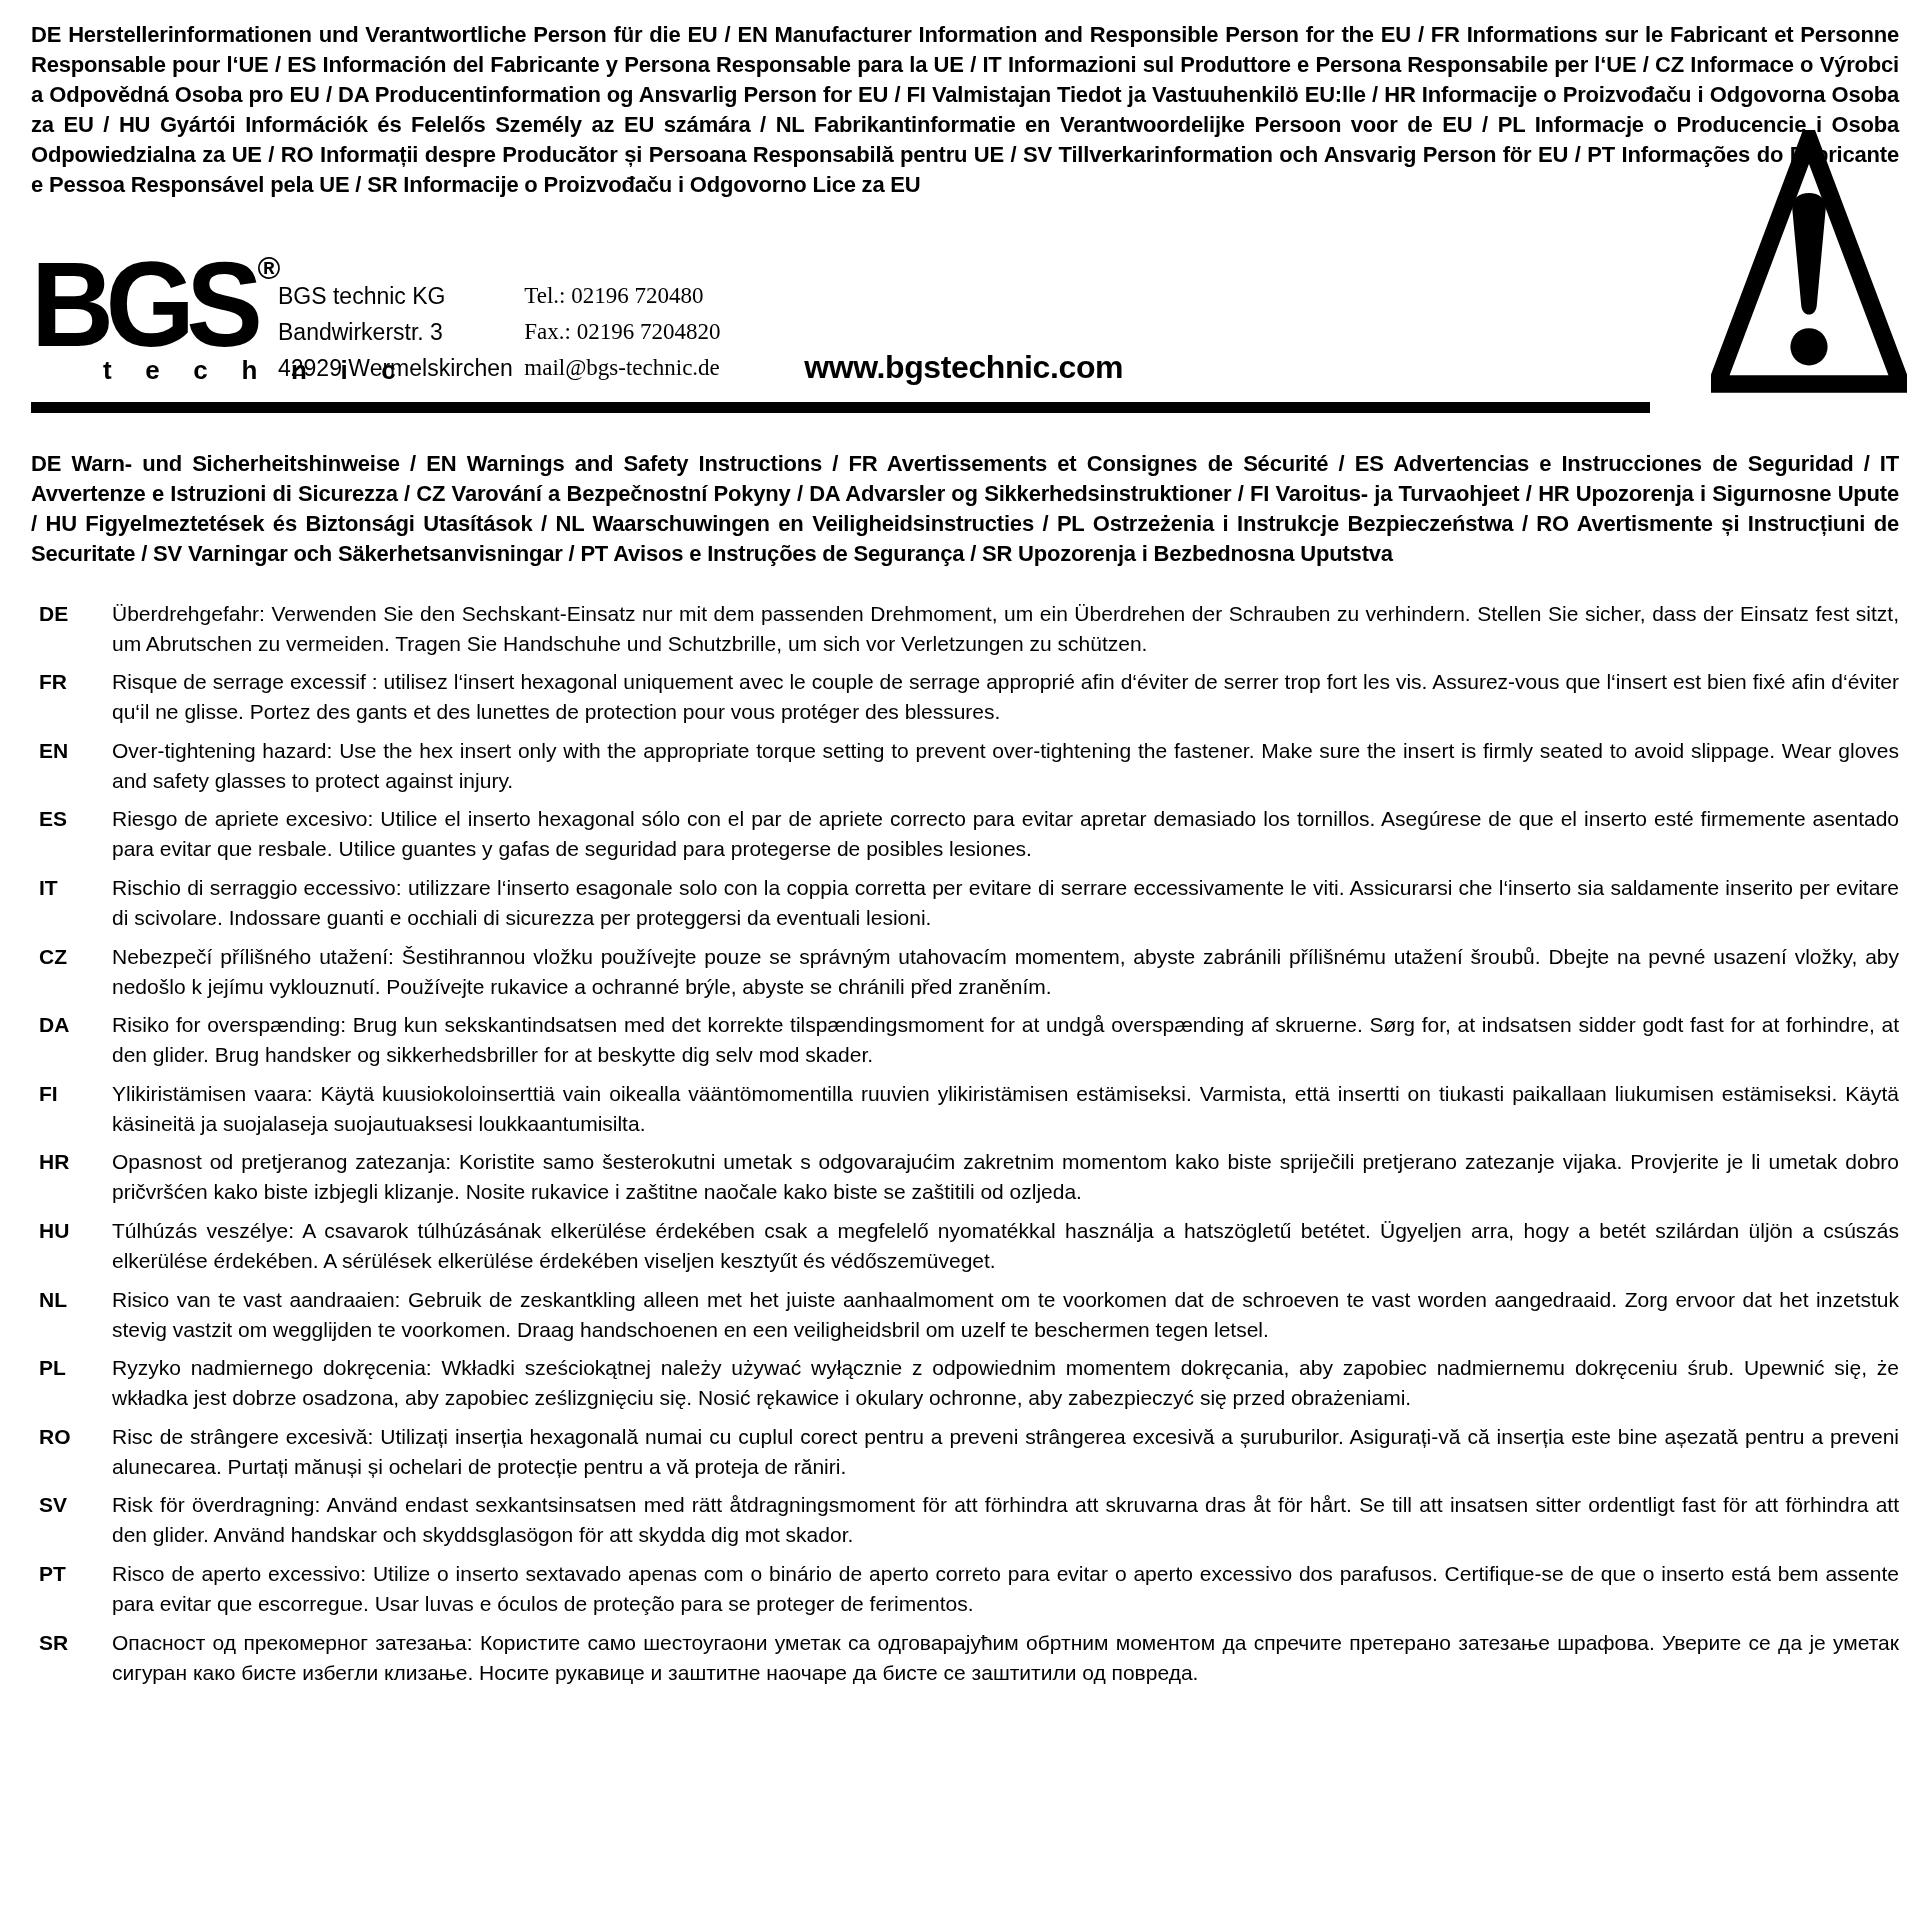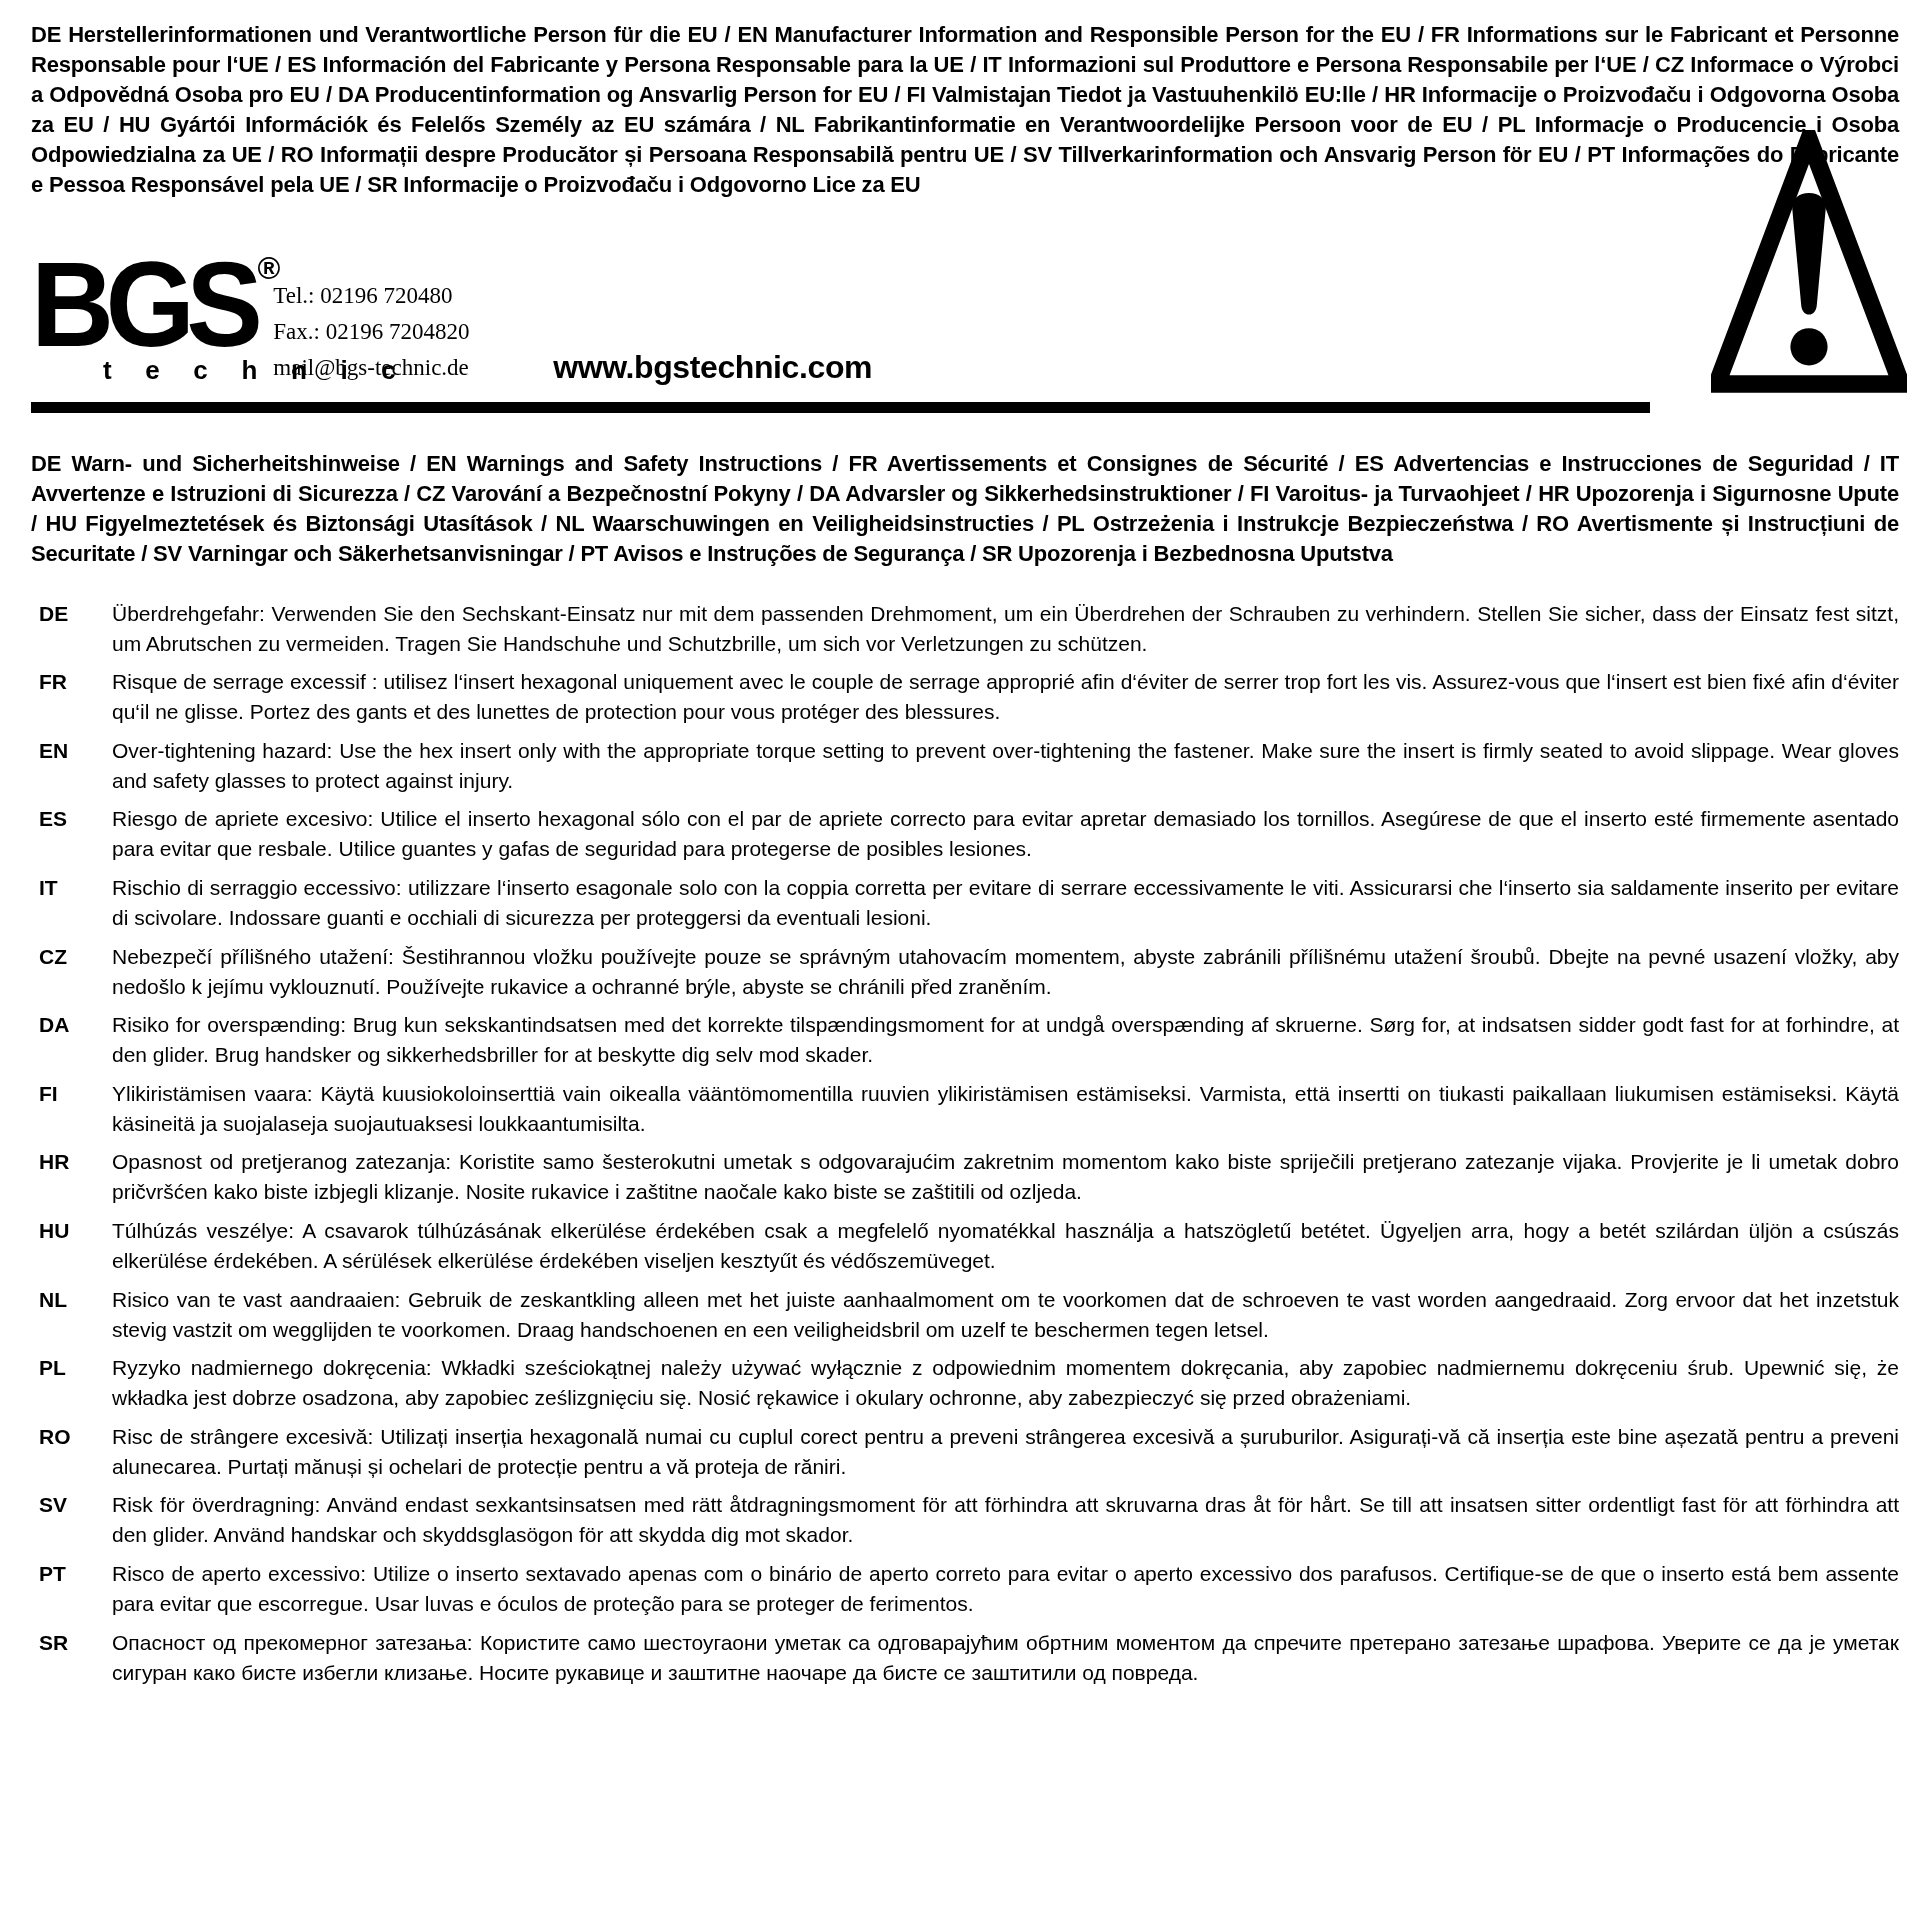--- a/index.html
+++ b/index.html
@@ -122,20 +122,25 @@
 
   <div class="company">
     <div class="logo">
       <div class="logo-main">
         <span class="logo-bgs">BGS</span>
         <span class="logo-reg">®</span>
       </div>
       <div class="logo-technic">t e c h n i c</div>
     </div>
 
+    <div class="addr">
+      <div>BGS technic KG</div>
+      <div>Bandwirkerstr. 3</div>
+      <div>42929 Wermelskirchen</div>
+    </div>
 
     <div class="contact">
       <div>Tel.: 02196 720480</div>
       <div>Fax.: 02196 7204820</div>
       <div>mail@bgs-technic.de</div>
     </div>
 
     <div class="website">www.bgstechnic.com</div>
 
     <svg class="warning-triangle" width="196" height="265" viewBox="0 0 100 135" xmlns="http://www.w3.org/2000/svg">

